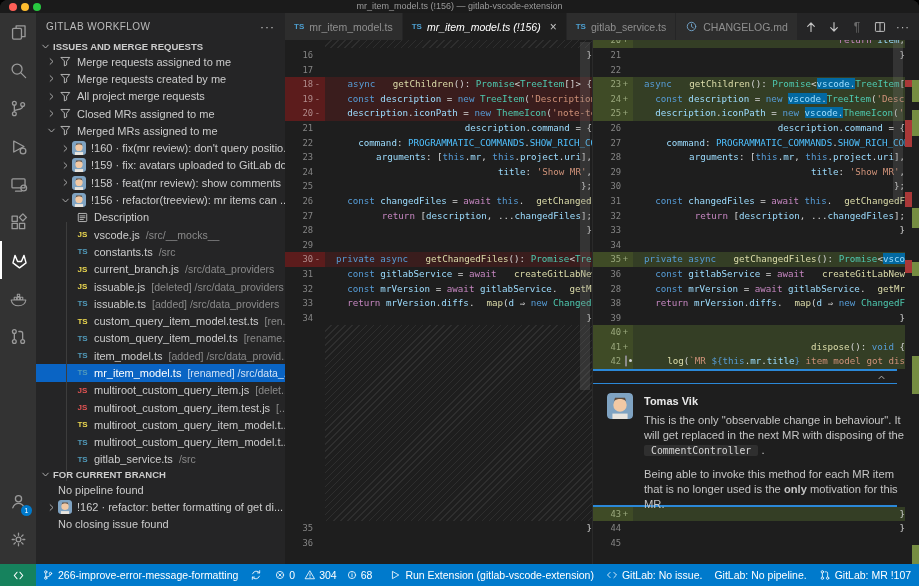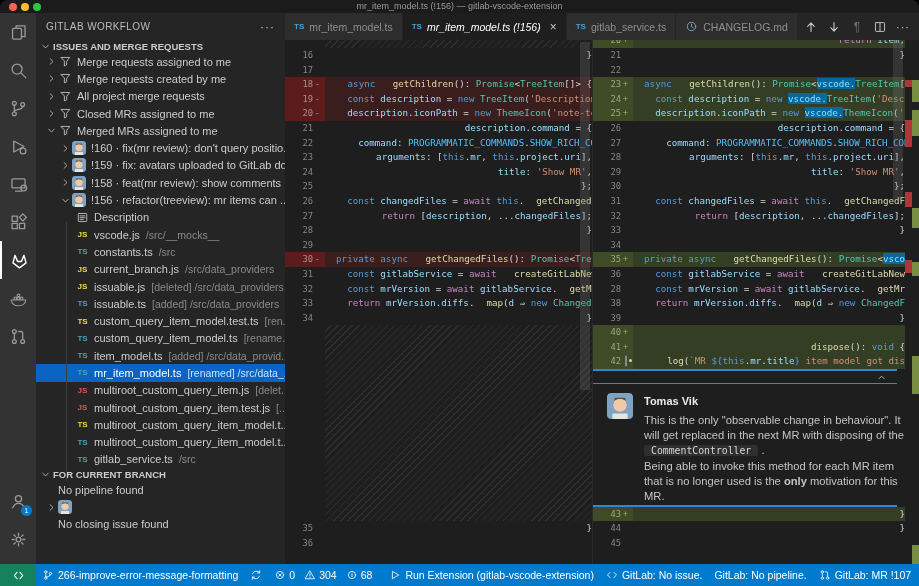--- a/index.html
+++ b/index.html
@@ -77,21 +77,21 @@
   .rm.green{left:7px;background:rgba(123,148,68,0.95);}
   
   #comment-widget{height:137.6px;box-sizing:border-box;margin-right:8px;border-top:2px solid #2b88d8;border-bottom:2px solid #2b88d8;background:#1e1e1e;font-family:"Liberation Sans",sans-serif;}
   #cw-header{height:12px;border-bottom:1px solid #2b88d8;display:flex;align-items:center;justify-content:flex-end;padding-right:10px;color:#b5b5b5;}
   #cw-header svg{width:11px;height:11px;}
   #cw-body{display:flex;padding:9px 12px 0 14px;gap:11px;}
   #cw-avatar{width:26px;height:26px;border-radius:4px;overflow:hidden;flex:0 0 auto;}
   #cw-author{font-size:11px;font-weight:bold;color:#e9e9e9;margin-top:2px;}
   .cw-p{font-size:11.2px;line-height:15.2px;color:#c5c5c5;width:268px;}
   #cw-p1{margin-top:6px;}
-  #cw-p2{}
+  #cw-p2{margin-top:8px;}
   .cw-code{font-family:"DejaVu Sans Mono",monospace;font-size:9.8px;color:#d7d7d7;background:rgba(255,255,255,0.08);padding:0 7px;border-radius:2px;}
   
   #statusbar{position:absolute;left:0;top:564px;width:919px;height:22px;background:#007acc;display:flex;align-items:center;color:#ffffff;font-size:10.5px;}
   .st-item{display:flex;align-items:center;gap:4px;padding:0 6px;height:22px;white-space:nowrap;}
   .st-item svg{width:12px;height:12px;}
   #st-remote{width:36px;background:#16825d;justify-content:center;padding:0;flex:0 0 auto;}
   #st-remote svg{width:13px;height:13px;}
   #st-right{margin-left:auto;display:flex;align-items:center;padding-right:6px;}
   .prob{display:flex;align-items:center;gap:3px;}
   .prob .num{margin-right:5px;}
@@ -438,20 +438,21 @@
             <svg viewBox="0 0 16 16" fill="none" stroke="currentColor" stroke-width="1.3" stroke-linecap="round" stroke-linejoin="round">
               <path d="M6 4l4.2 4L6 12"></path>
             </svg>
           </span>
           <span class="mini-av" style="margin-right: 5px;"><svg viewBox="0 0 24 24">
               <rect width="24" height="24" rx="3" fill="#7fa3c2"></rect>
               <circle cx="12" cy="11" r="6.2" fill="#f2c9a4"></circle>
               <path d="M5.8 9c.4-4.6 12-4.6 12.4 0l-1.6-4.6H7.4z" fill="#5d4a3a"></path>
               <rect x="5" y="19" width="14" height="5" fill="#e8e4de"></rect>
             </svg></span>
+          <span class="lbl">!162 · refactor: better formatting of get di...</span>
         </div>
         <div class="t-row" style="padding-left: 22px;">
           <span class="lbl">No closing issue found</span>
         </div>
       </div>
     <div id="guide"></div>
   </div>
 
   <div id="tabbar">
       <div class="tab">

